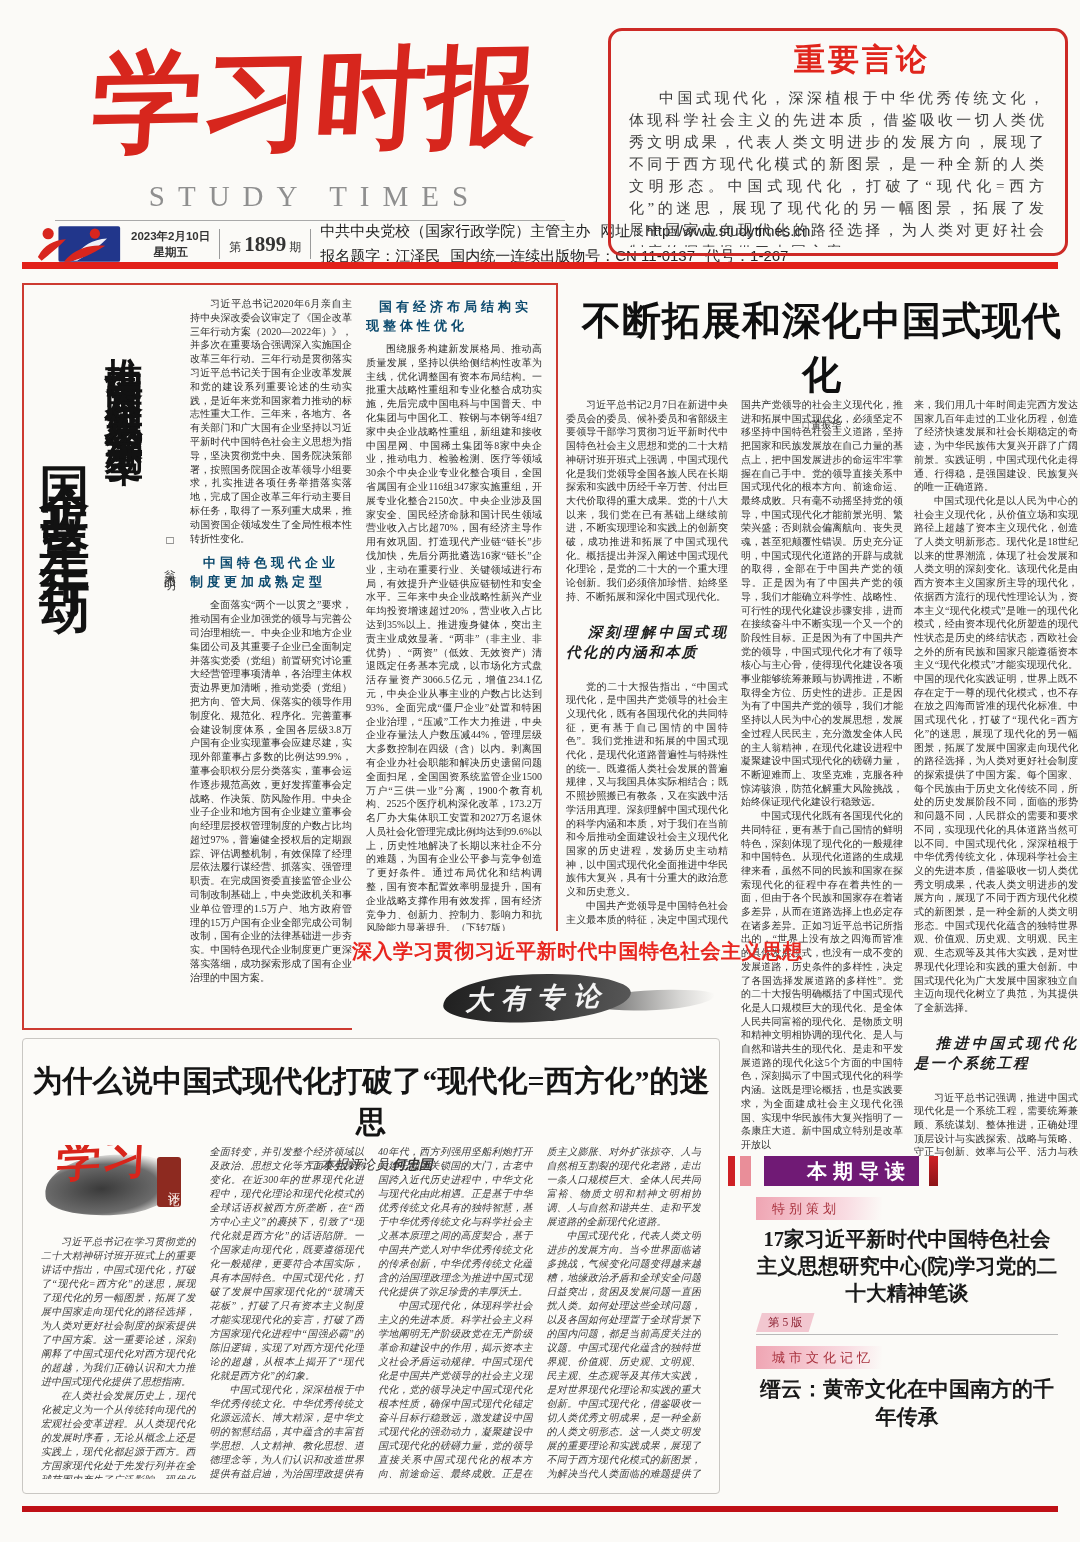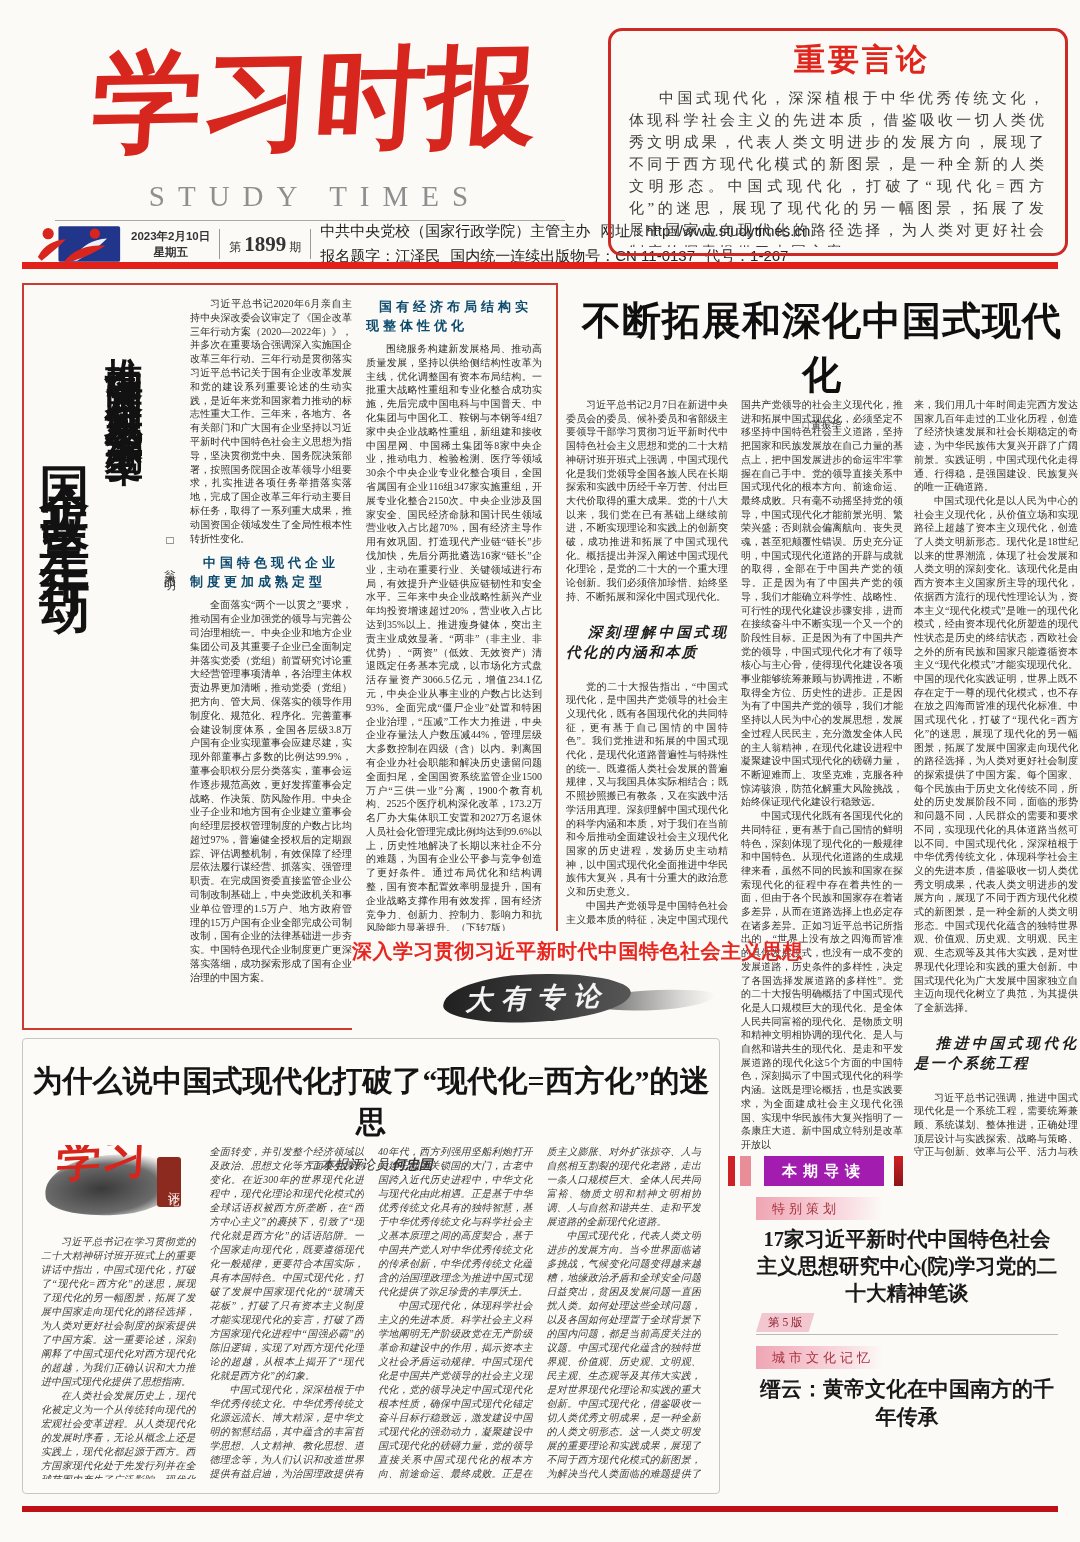--- a/index.html
+++ b/index.html
@@ -95,22 +95,22 @@
     font-size:12px;letter-spacing:3px;text-align:center;border-radius:3px;z-index:2;padding-top:5px;
     box-sizing:border-box;font-style:normal;}
 
   
   .digest{position:absolute;left:728px;top:1156px;width:350px;height:348px;}
   .dg-head{display:flex;align-items:center;height:30px;}
   .bar{display:inline-block;height:30px;}
   .b1{width:7px;background:#ce2025;margin-right:5px;}
   .b2{width:11px;background:#e98e99;margin-right:13px;}
   .b3{width:9px;background:linear-gradient(#ce2025,#8c1418);margin-left:10px;}
-  .dg-title{width:120px;height:30px;background:#a21caf;color:#fff;font-size:15px;font-weight:bold;
-    letter-spacing:6px;text-align:center;line-height:30px;font-family:"Liberation Sans","DejaVu Sans",sans-serif;}
+  .dg-title{width:120px;height:30px;background:#701a75;color:#fff;font-size:20px;font-weight:bold;
+    letter-spacing:6px;text-align:center;line-height:30px;font-family:"Liberation Sans","DejaVu Sans",sans-serif;padding-left:35px;}
   .dg-item{margin:11px 0 0 28px;width:302px;}
   .dg-cat{width:110px;height:23px;line-height:23px;padding-left:16px;color:#a8323e;font-size:13px;
     letter-spacing:4px;font-family:"Liberation Sans","DejaVu Sans",sans-serif;
     background:linear-gradient(95deg,#efa5b3,#f9dde3 72%,rgba(250,230,234,0));}
   .dg-t1{margin-top:6px;text-align:center;font-weight:bold;color:#191919;}
   .dg-item.i1 .dg-t1{font-size:20.5px;line-height:27px;}
   .dg-item.i2 .dg-t1{font-size:24px;line-height:30px;}
   .dg-item.i3 .dg-t1{font-size:21px;line-height:28px;}
   .dg-sub{margin-top:4px;text-align:center;font-size:13.5px;font-style:italic;color:#333;}
   .dg-pagerow{margin-top:5px;border-bottom:1px solid #b9b9b9;text-align:left;padding-bottom:2px;}

